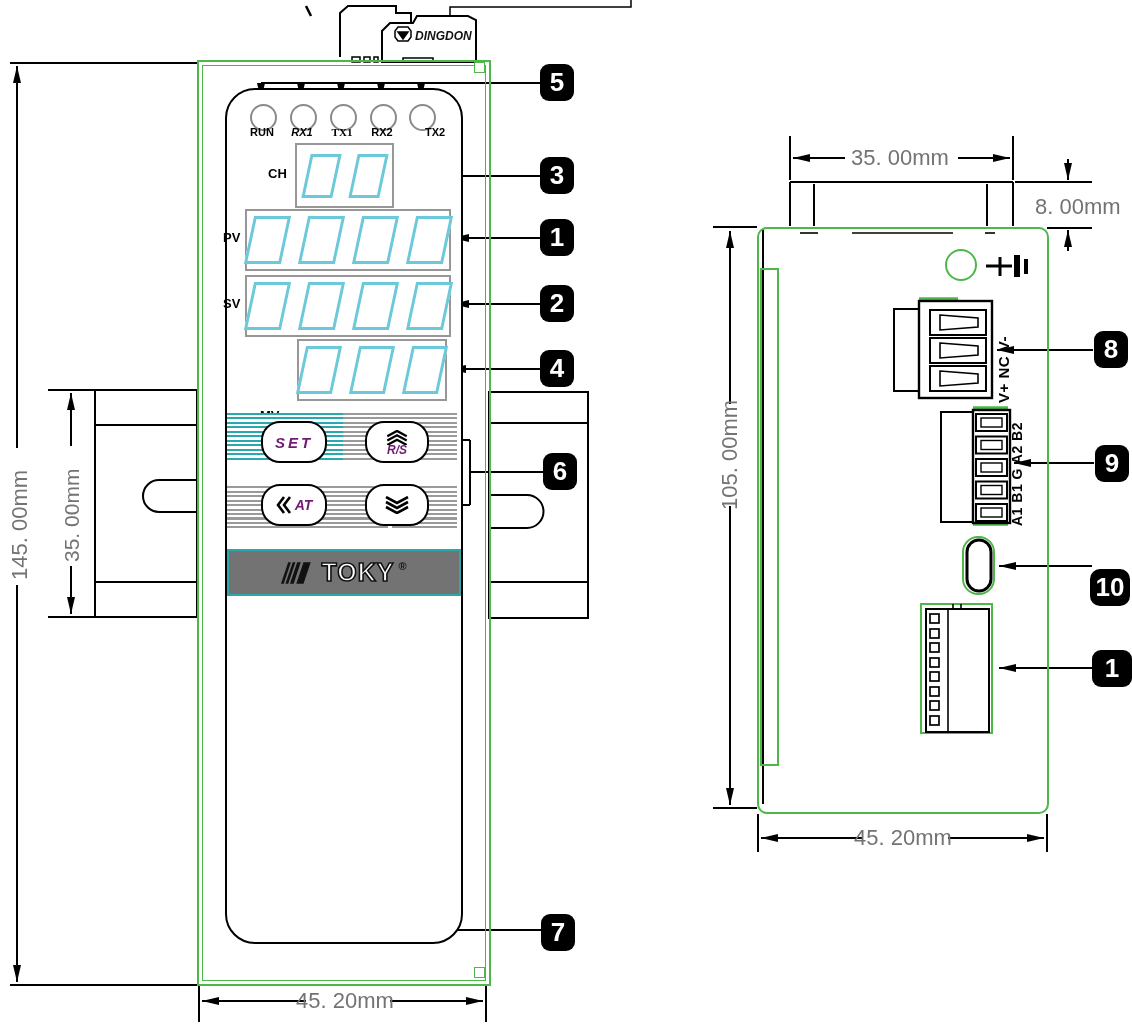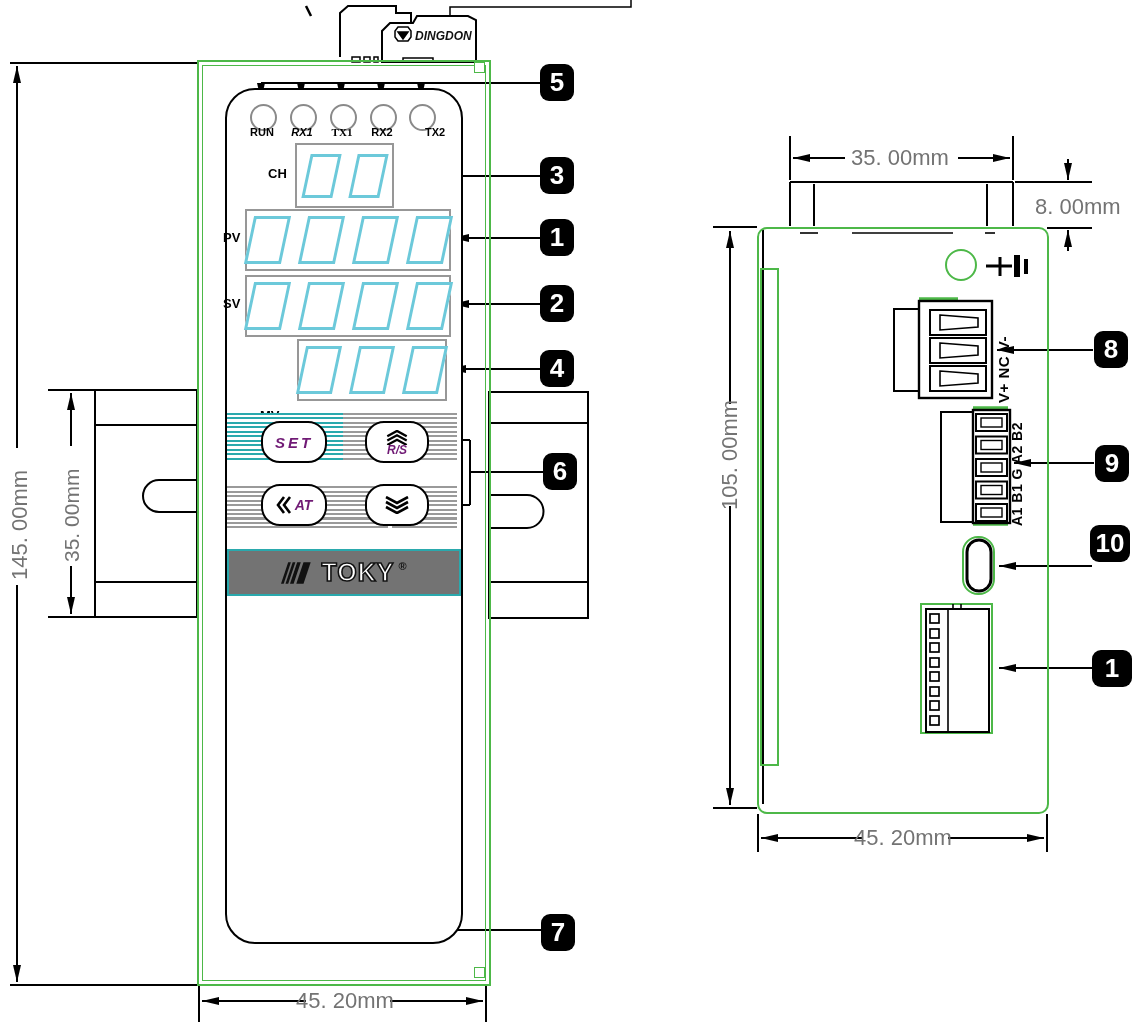--- a/index.html
+++ b/index.html
@@ -463,21 +463,21 @@
 
   <div class="abs callout" style="left:540px;top:219px;">1</div>
   <div class="abs callout" style="left:540px;top:285px;">2</div>
   <div class="abs callout" style="left:540px;top:157px;">3</div>
   <div class="abs callout" style="left:540px;top:350px;">4</div>
   <div class="abs callout" style="left:540px;top:64px;">5</div>
   <div class="abs callout" style="left:543px;top:453px;">6</div>
   <div class="abs callout" style="left:541px;top:914px;">7</div>
   <div class="abs callout" style="left:1094px;top:331px;">8</div>
   <div class="abs callout" style="left:1095px;top:445px;">9</div>
-  <div class="abs callout wide" style="left:1090px;top:525px;">10</div>
+  <div class="abs callout wide" style="left:1090px;top:569px;border-radius:10px;">10</div>
   <div class="abs callout wide" style="left:1092px;top:650px;">1</div>
 
   <div class="abs vtext dim" style="left:7px;top:458px;height:122px;">145. 00mm</div>
   <div class="abs vtext dim" style="left:60px;top:452px;height:110px;font-size:21px;">35. 00mm</div>
   <div class="abs dim" style="left:280px;top:988px;width:130px;text-align:center;">45. 20mm</div>
   <div class="abs dim" style="left:835px;top:145px;width:130px;text-align:center;">35. 00mm</div>
   <div class="abs dim" style="left:1035px;top:194px;width:97px;">8. 00mm</div>
   <div class="abs vtext dim" style="left:717px;top:398px;height:112px;">105. 00mm</div>
   <div class="abs dim" style="left:838px;top:825px;width:130px;text-align:center;">45. 20mm</div>
 

